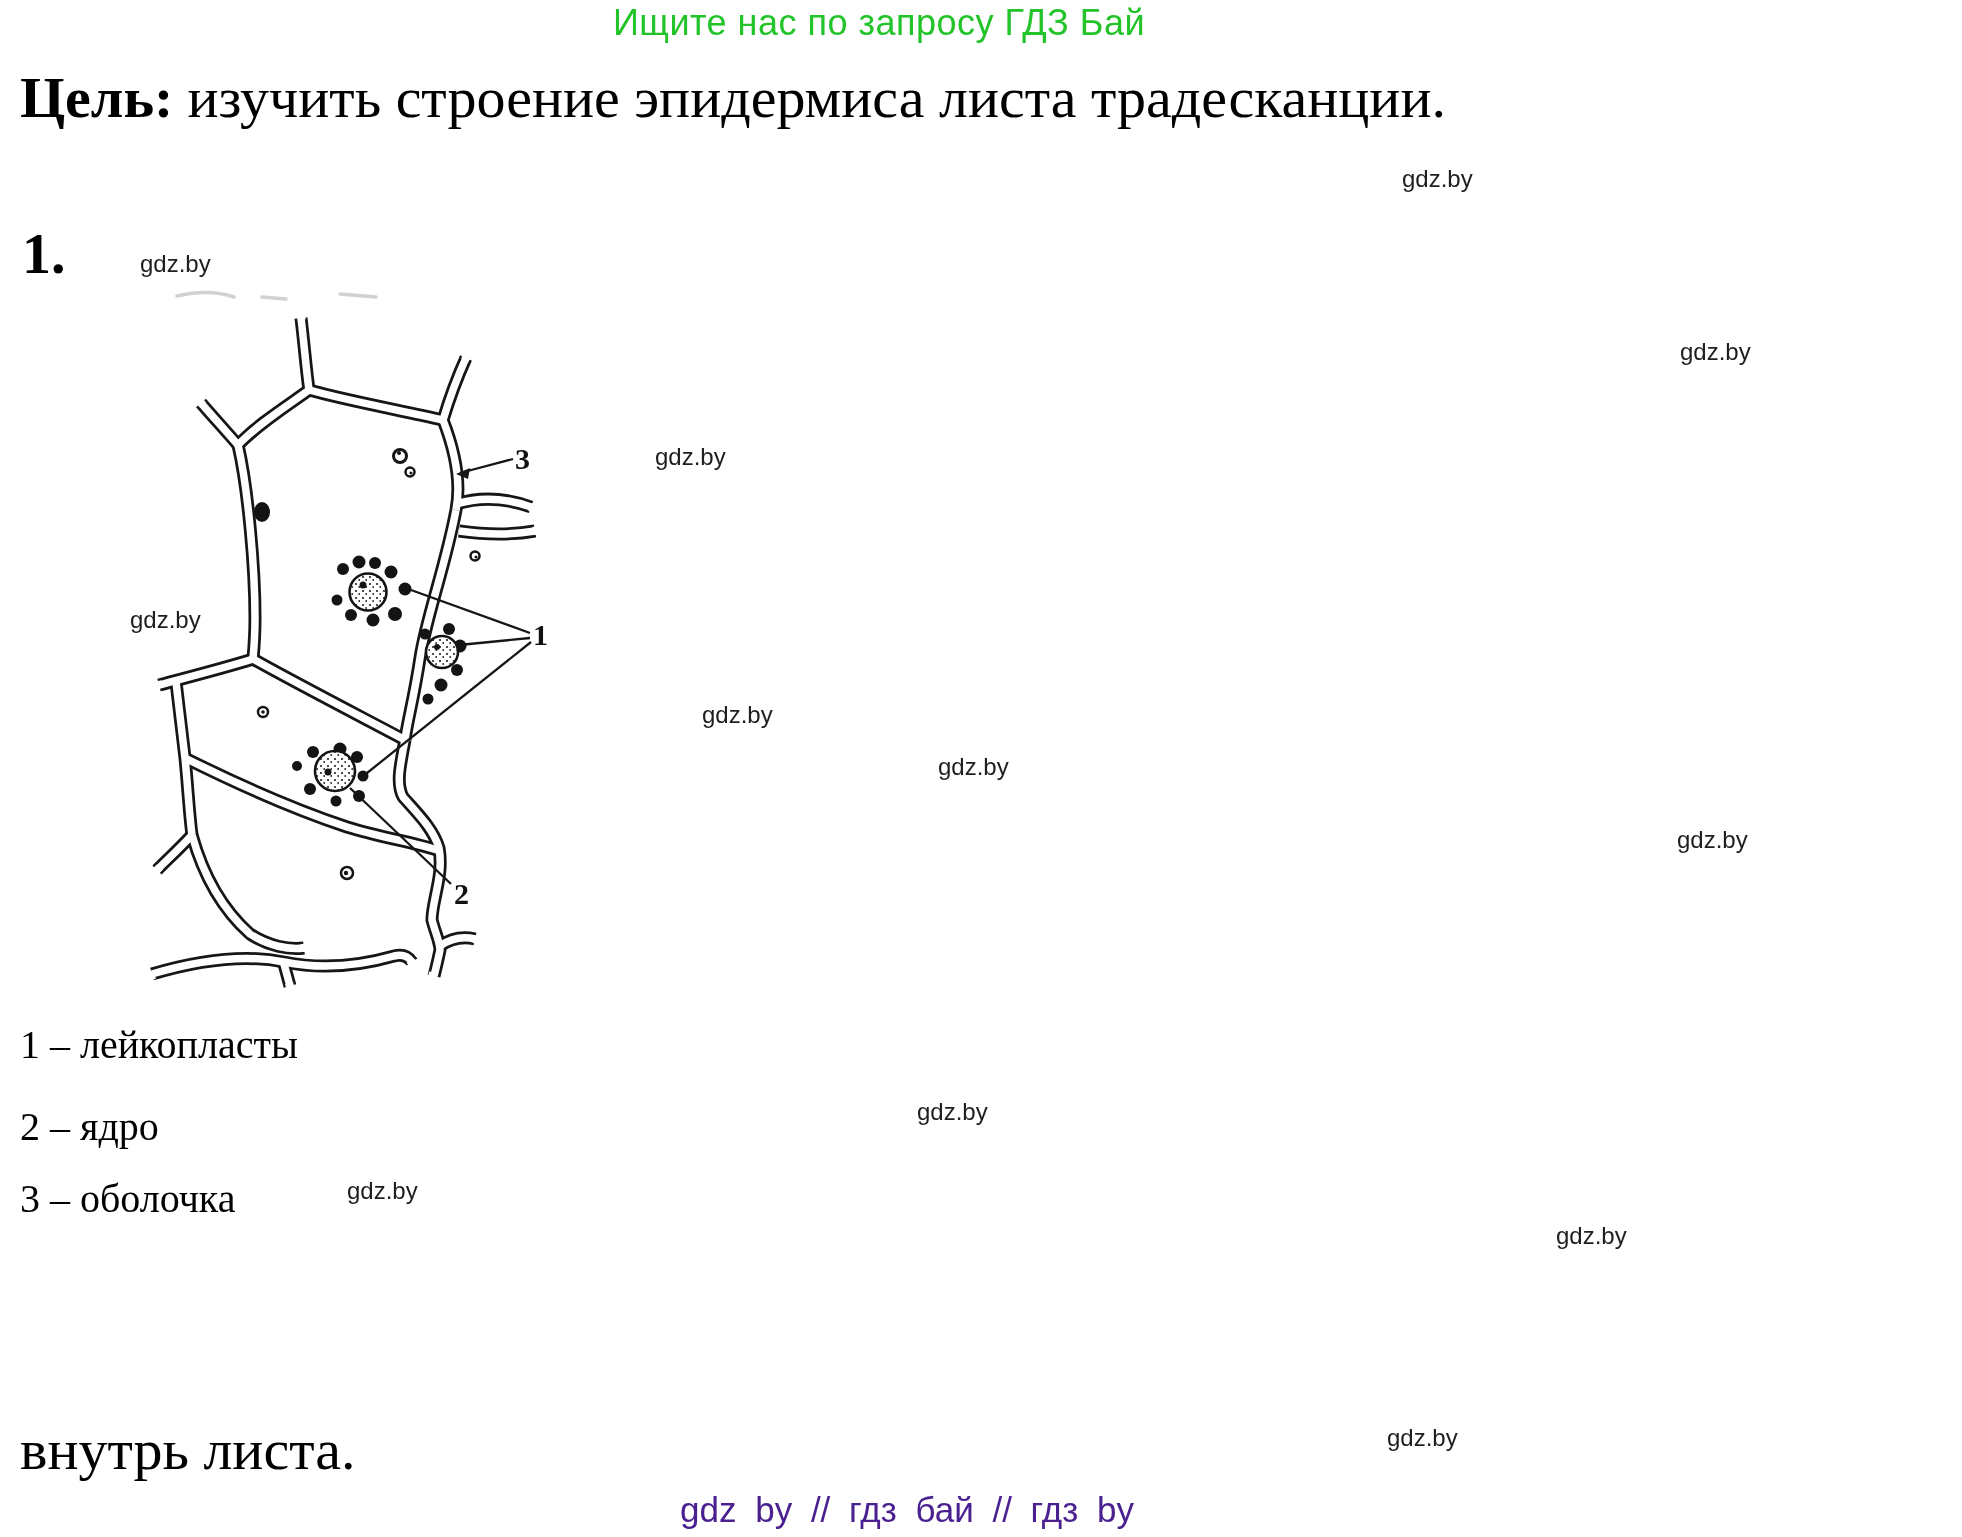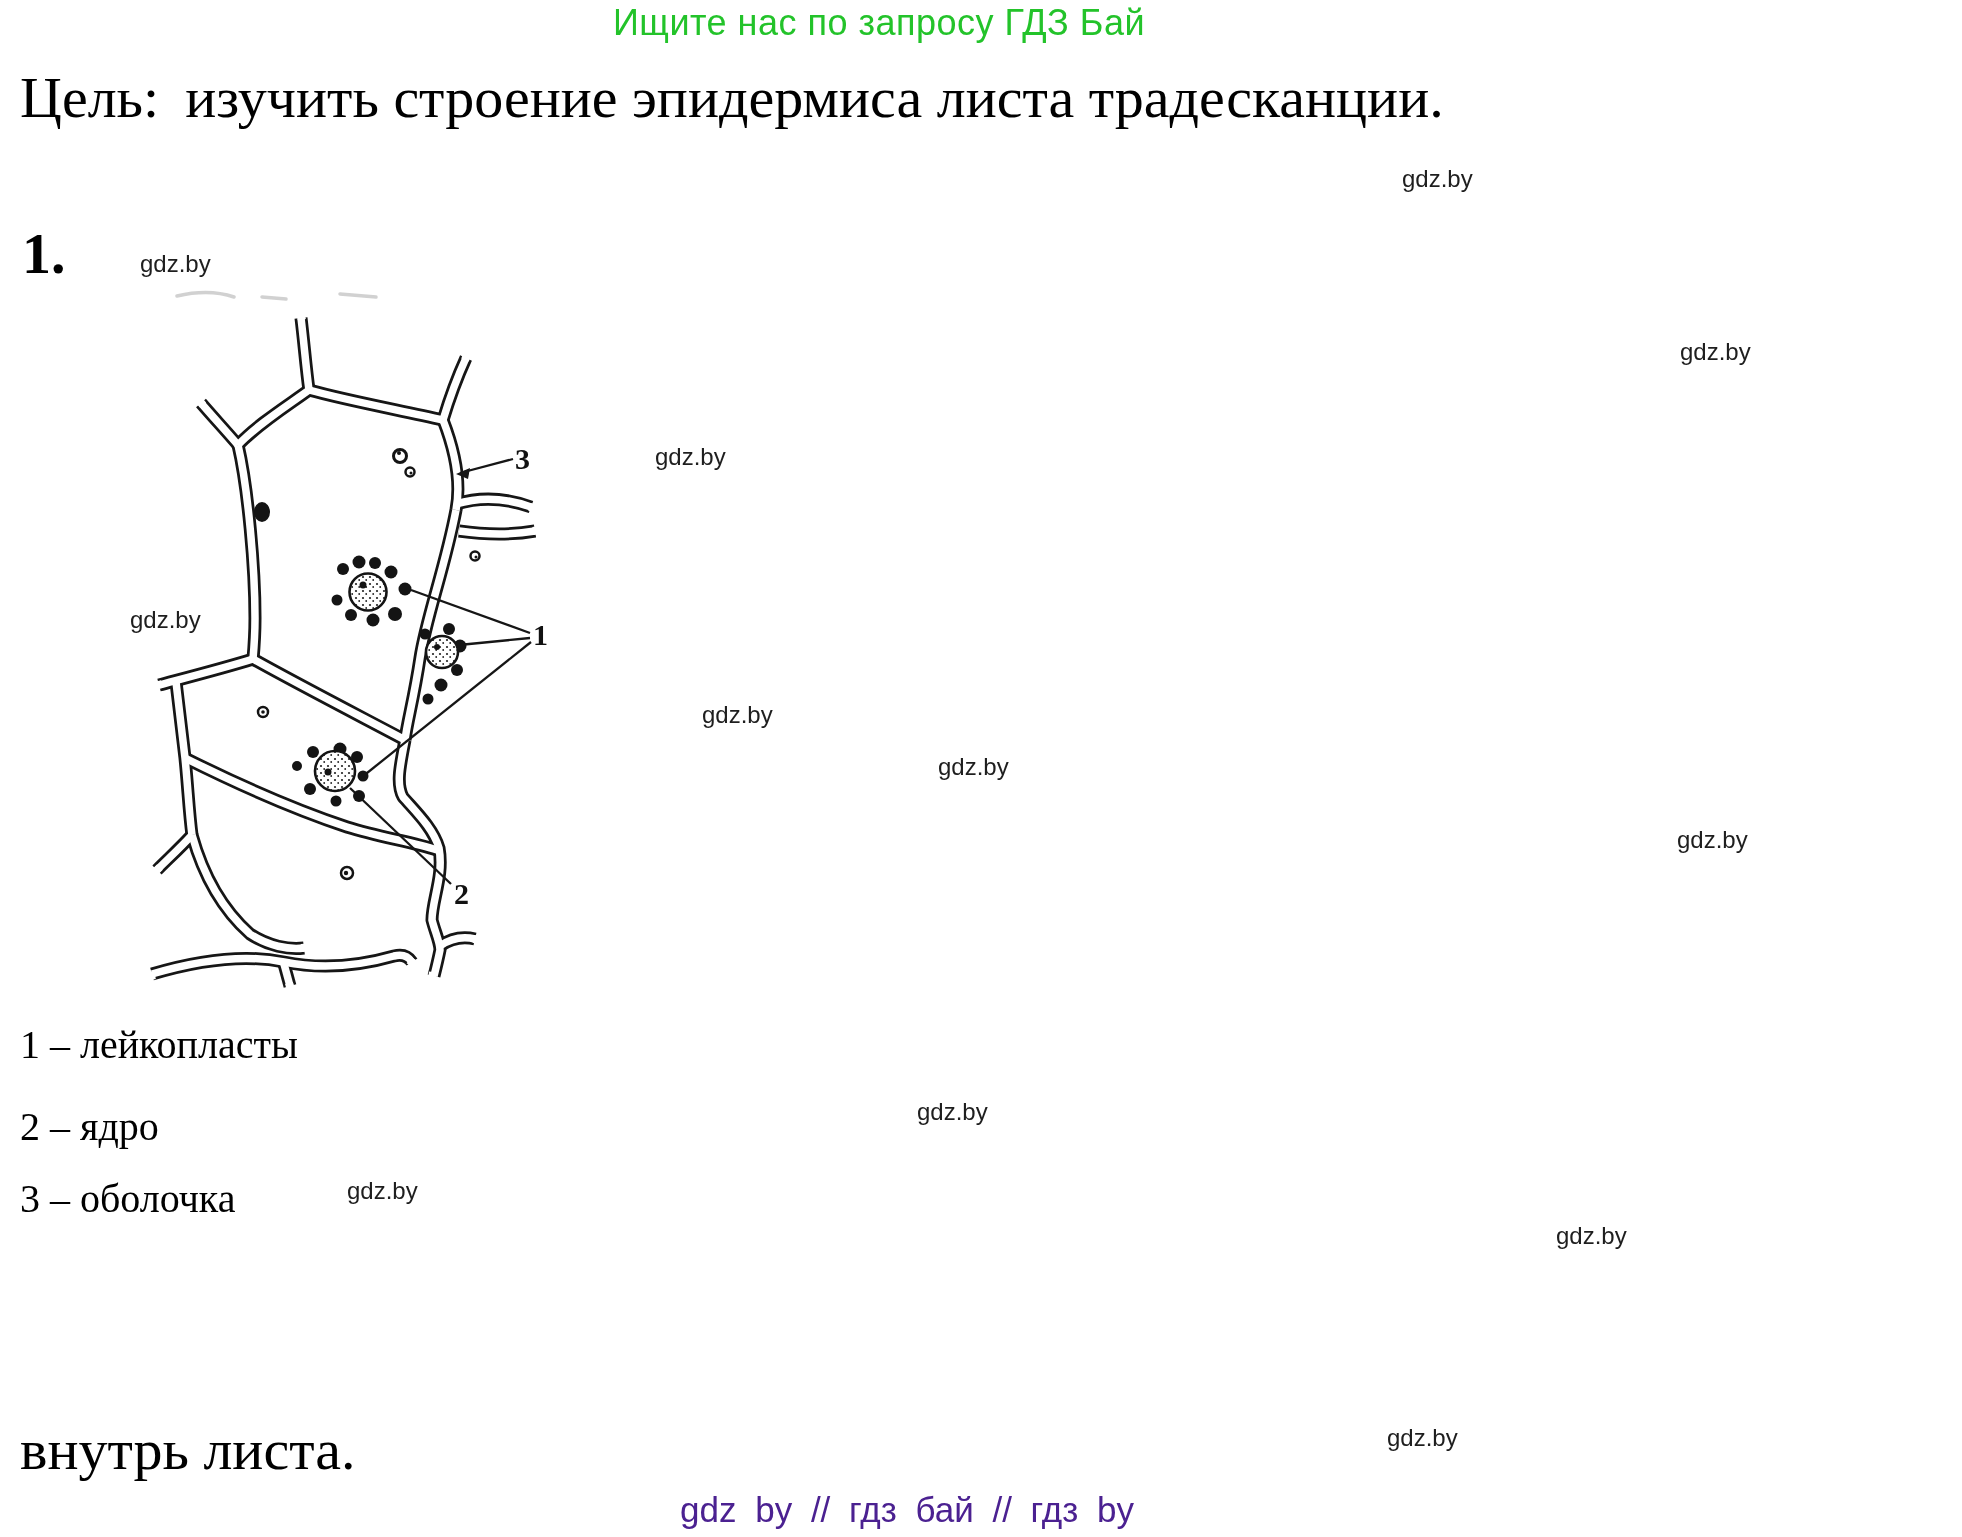--- a/index.html
+++ b/index.html
@@ -1,22 +1,22 @@
 <!DOCTYPE html>
 <html><head>
 <meta charset="utf-8">
 <style>
   html,body{margin:0;padding:0;background:#ffffff;}
   .page{position:relative;width:1758px;height:1537px;background:#ffffff;overflow:hidden;
         font-family:"Liberation Serif",serif;color:#000;border-radius:7px;}
   .banner{position:absolute;left:0;top:2px;width:100%;text-align:center;
           font-family:"Liberation Sans",sans-serif;font-size:36px;font-weight:500;letter-spacing:.5px;}
   .title{position:absolute;left:20px;top:64px;font-size:58px;white-space:nowrap;}
-  .title .b{font-weight:normal;}
-  .title .r{margin-left:26px;}
+  .title .b{font-weight:bold;}
+  .title .r{margin-left:14px;}
   .tasknum{position:absolute;left:22px;top:220px;font-size:58px;font-weight:bold;}
   .wm{position:absolute;font-family:"Liberation Sans",sans-serif;font-size:24px;color:#1e1e1e;white-space:nowrap;}
   .diagram{position:absolute;left:144px;top:288px;}
   .wall-outer{stroke:#161616;stroke-width:13;fill:none;stroke-linecap:butt;stroke-linejoin:round;}
   .wall-inner{stroke:#ffffff;stroke-width:7.5;fill:none;stroke-linecap:butt;stroke-linejoin:round;}
   .plugs path{stroke:#ffffff;stroke-width:8;fill:none;stroke-linecap:butt;}
   .ptr{stroke:#161616;stroke-width:2.3;fill:none;}
   .blob{fill:#141414;}
   .ring{fill:#ffffff;stroke:#141414;}
   .scanmark{stroke:#bdbdbd;stroke-width:3.5;fill:none;stroke-linecap:round;opacity:.7;}

